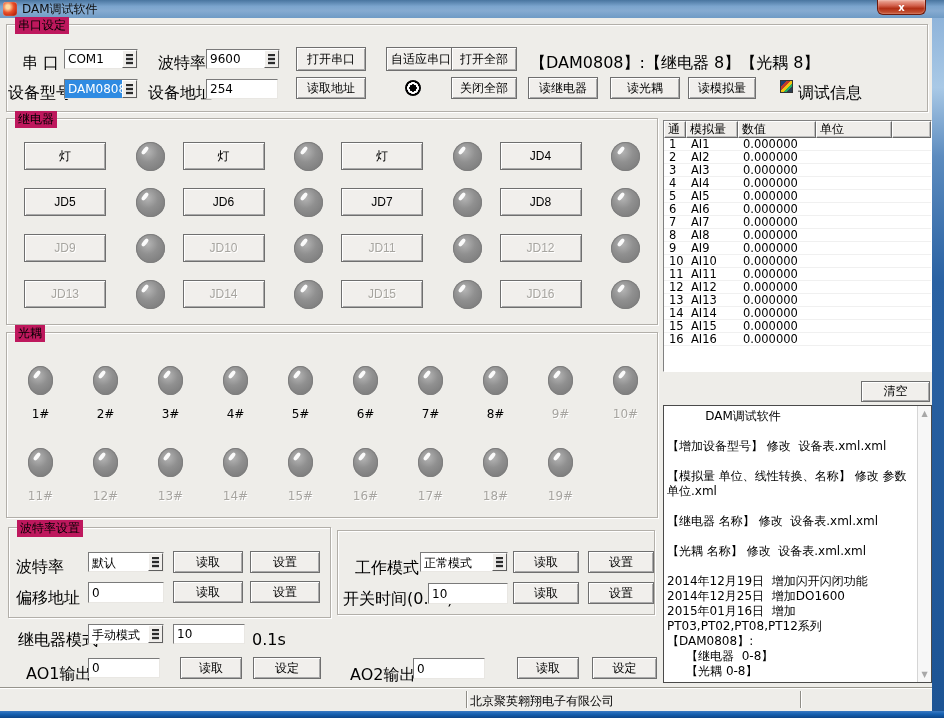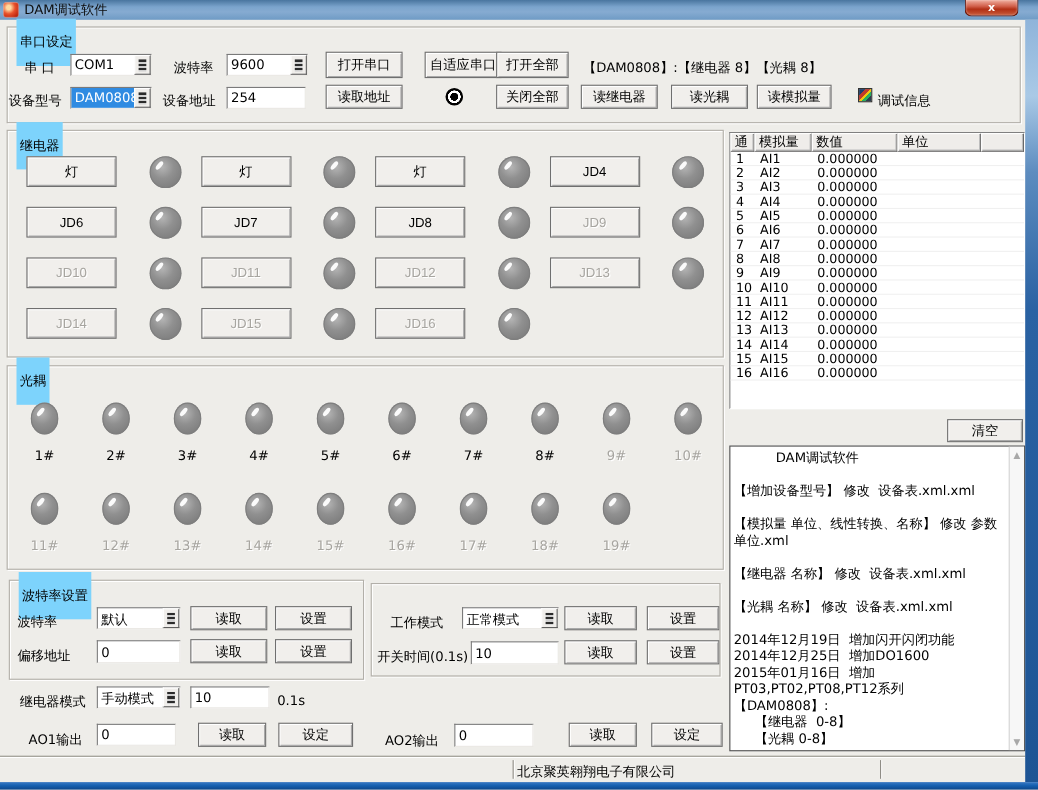--- a/index.html
+++ b/index.html
@@ -17,37 +17,37 @@
     background:linear-gradient(180deg,#efad9d 0%,#d2614c 40%,#b23016 60%,#c85a3a 100%);
     border:1px solid #6e1a0c; border-top:none; border-radius:0 0 6px 6px;
     color:#fff; font-weight:bold; font-size:10px; display:flex; align-items:center; justify-content:center;
     box-shadow:inset 0 0 2px rgba(255,255,255,.6); cursor:default; }
   .brd-right { position:absolute; left:932px; top:18px; width:12px; height:693px;
     background:linear-gradient(180deg,#8fb4da 0%,#a9c9e6 10%,#5d8cbf 20%,#2a62a3 38%,#1d5494 100%); }
   .brd-bottom { position:absolute; left:0; top:711px; width:944px; height:7px;
     background:linear-gradient(180deg,#3a79c2 0%,#1560b0 45%,#0d4588 100%); }
 
   
-  .lab { position:absolute; white-space:nowrap; font-size:12px; }
+  .lab { position:absolute; white-space:nowrap; font-size:16px; }
   .lab[data-state="off"], .olab[data-state="off"], .rbtn[data-state="off"] { color:#a7a5a0; text-shadow:1px 1px 0 #fff; }
   .btn { position:absolute; background:#f1efec; border:1px solid #6f6f6f;
     box-shadow:inset 1px 1px 0 #ffffff, inset -1px -1px 0 #a9a9a9;
     display:flex; align-items:center; justify-content:center; font-size:12px; color:#000; cursor:default; }
   .tb { position:absolute; background:#fff; border:1px solid; border-color:#7a7a7a #e9e7e3 #e9e7e3 #7a7a7a;
     font:12px "DejaVu Sans",sans-serif; padding:1px 3px; }
   input.tb { outline:none; }
   .combo { position:absolute; background:#fff; border:1px solid; border-color:#7a7a7a #e9e7e3 #e9e7e3 #7a7a7a;
     display:flex; align-items:stretch; }
   .combo .val { flex:1; padding:2px 3px; font-size:12px; overflow:hidden; white-space:nowrap; }
   .combo.sel .val { background:#2f8be2; color:#fff; }
   .combo .drop { width:15px; background:#f0eeeb; border:1px solid; border-color:#fff #5f5f5f #5f5f5f #fff;
     display:flex; align-items:center; justify-content:center; }
   .combo .glyph { width:7px; height:11px; background:repeating-linear-gradient(180deg,#2b2b2b 0 2px,#cfcfcf 2px 4px); }
   .gb { position:absolute; border:1px solid #b2afa9; box-shadow:inset 1px 1px 0 #fff, 1px 1px 0 #fff; }
-  .gb > .gblbl { position:absolute; top:-8px; left:8px; background:#7dd3fc; padding:13px 3px; font-size:12px; }
+  .gb > .gblbl { position:absolute; top:-8px; left:8px; background:#be185d; padding:0 3px; font-size:12px; }
 
   
   .led { width:29px; height:29px; border-radius:50%; position:relative;
     background:radial-gradient(circle at 40% 34%, #b5b5b5 0%, #909090 40%, #828282 70%, #767676 100%);
     box-shadow:inset 0 0 0 1px #7e7e7e; }
   .led::after { content:""; position:absolute; left:26%; top:15%; width:4px; height:9px;
     background:#fff; border-radius:45%; transform:rotate(40deg); opacity:.95; }
 
   
   .relaygrid { position:absolute; left:18px; top:133px; width:634px; display:grid;
@@ -166,20 +166,24 @@
       <div class="rcell">
         <button class="rbtn" data-state="on">灯</button>
         <span class="led"></span>
       </div>
 
       <div class="rcell">
         <button class="rbtn" data-state="on">JD4</button>
         <span class="led"></span>
       </div>
 
+      <div class="rcell">
+        <button class="rbtn" data-state="on">JD5</button>
+        <span class="led"></span>
+      </div>
 
       <div class="rcell">
         <button class="rbtn" data-state="on">JD6</button>
         <span class="led"></span>
       </div>
 
       <div class="rcell">
         <button class="rbtn" data-state="on">JD7</button>
         <span class="led"></span>
       </div>

